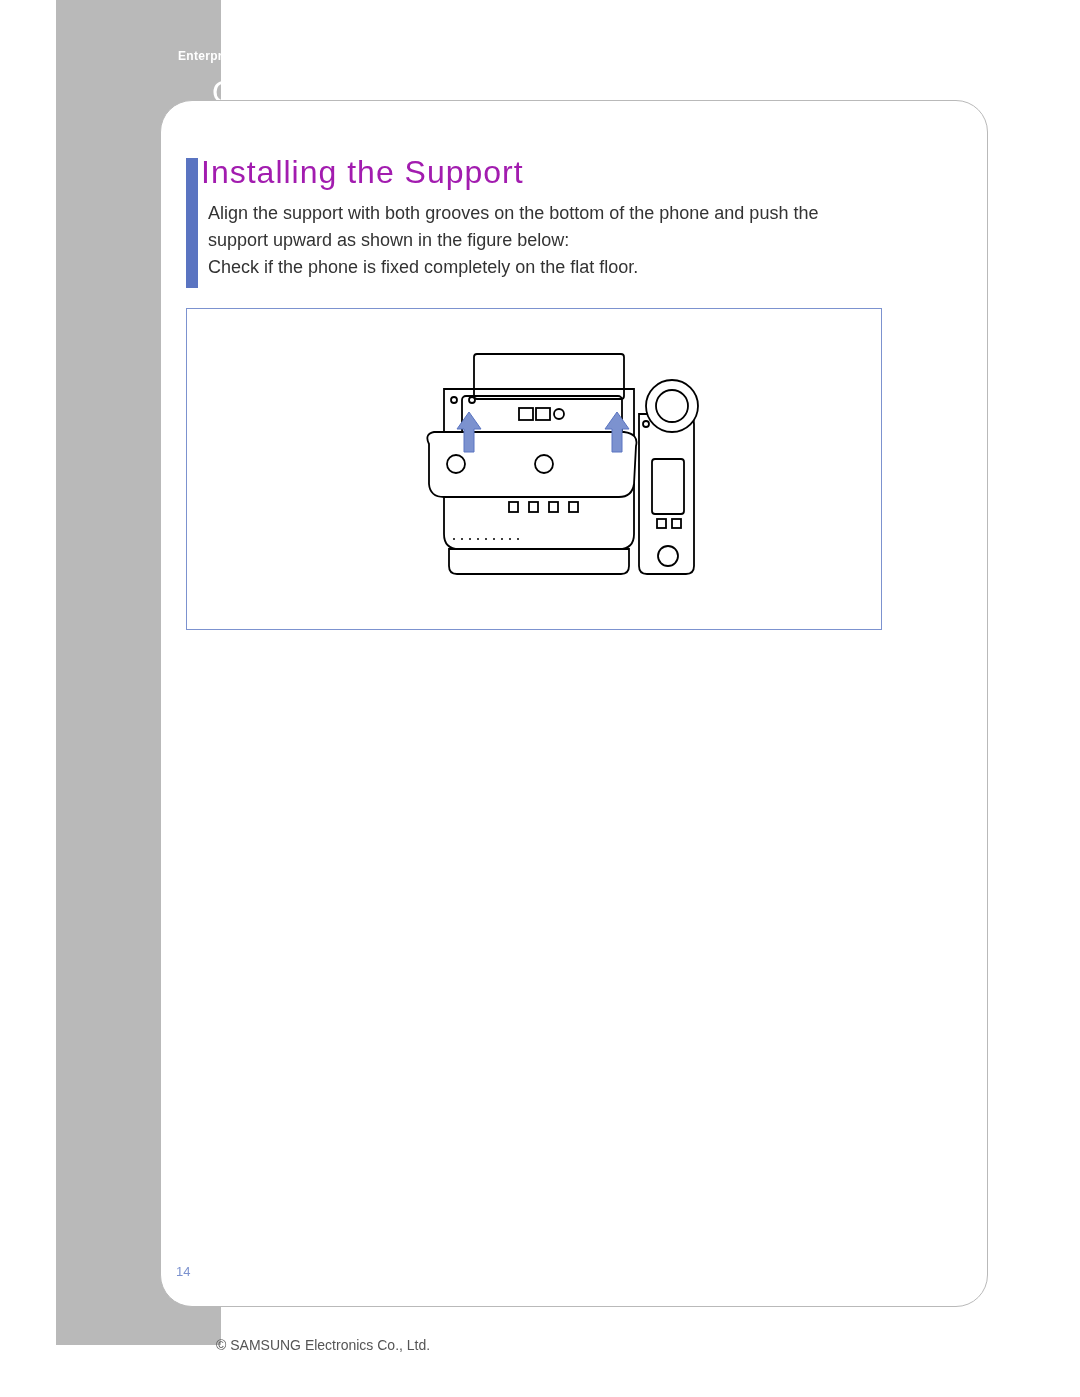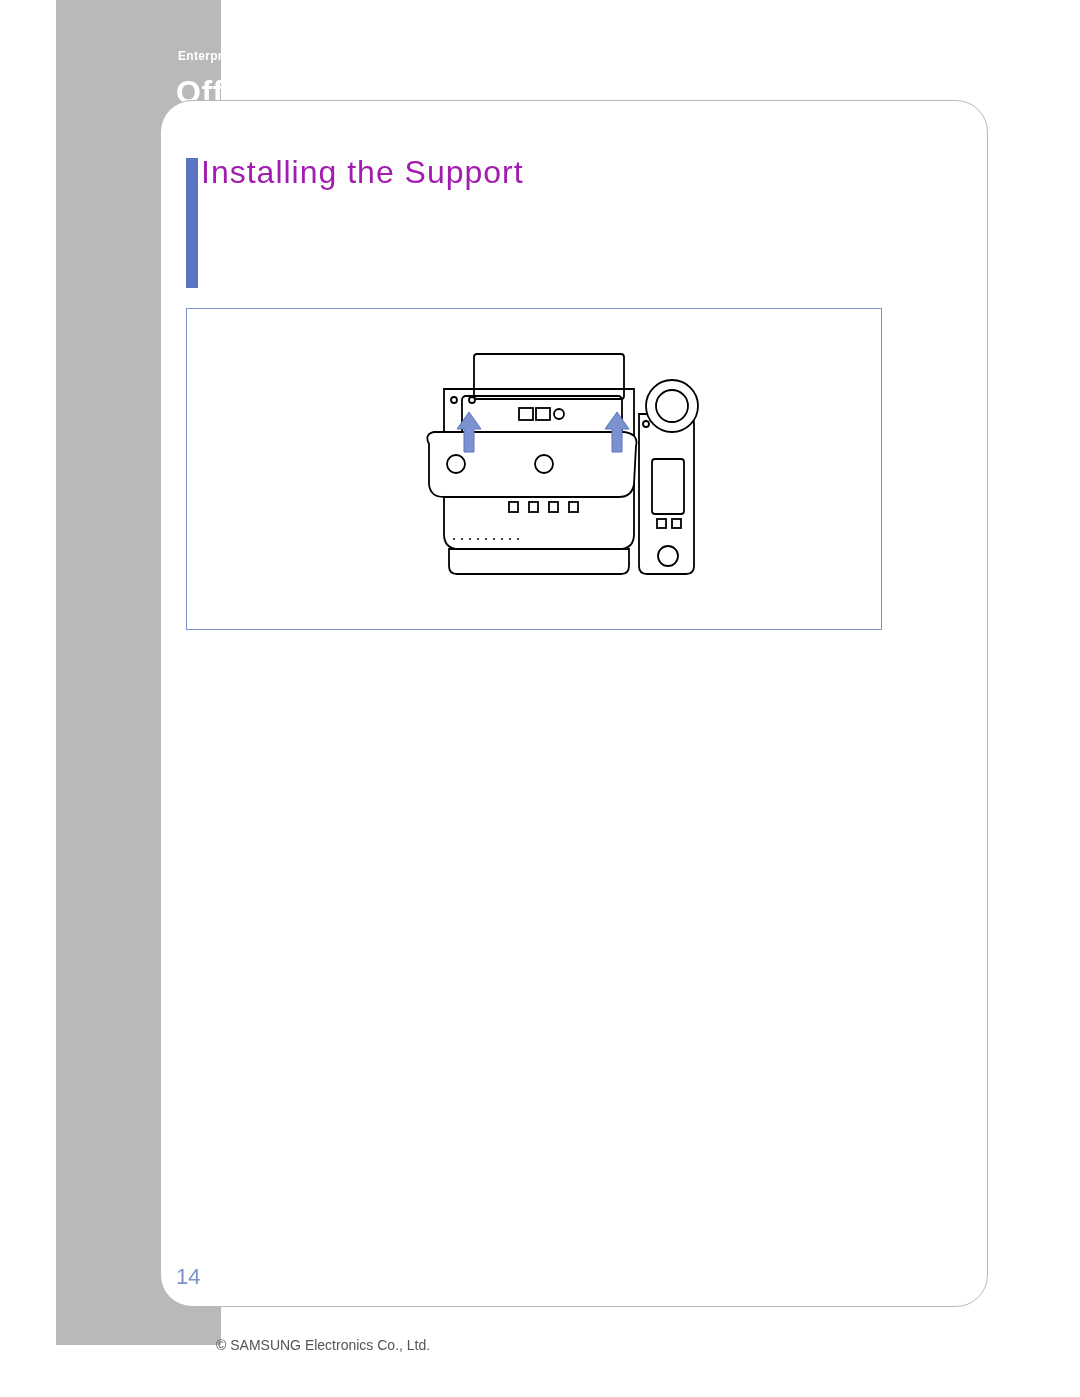--- a/index.html
+++ b/index.html
@@ -30,21 +30,21 @@
   }
   .logo {
     position: absolute;
     left: 176px;
     top: 74px;
     font-size: 32px;
     font-weight: 300;
     color: #ffffff;
     letter-spacing: 0.5px;
   }
-  .logo .bold { font-weight: 700; }
+  .logo .bold { font-weight: 400; margin-left: 36px; }
   .page-panel {
     position: absolute;
     left: 160px;
     top: 100px;
     width: 828px;
     height: 1207px;
     background: #ffffff;
     border: 1px solid #b9b9b9;
     border-radius: 32px;
     padding-top: 48px;
@@ -85,21 +85,21 @@
     background: #ffffff;
     display: flex;
     align-items: center;
     justify-content: center;
   }
   .phone-svg { width: 400px; height: 270px; }
   .page-number {
     position: absolute;
     left: 176px;
     top: 1264px;
-    font-size: 22px;
+    font-size: 13px;
     color: #7c92cf;
     font-weight: 500;
   }
   .copyright {
     position: absolute;
     left: 216px;
     top: 1337px;
     font-size: 14px;
     color: #555555;
   }
@@ -114,20 +114,22 @@
   <span class="bold">Office</span><span>Serv</span>
 </div>
 
 <div class="page-panel"></div>
 
 <div class="accent-bar"></div>
 
 <h1 class="heading">Installing the Support</h1>
 
 <div class="body-text">
+  <div>Align the support with both grooves on the bottom of the phone and push the support upward as shown in the figure below:</div>
+  <div>Check if the phone is fixed completely on the flat floor.</div>
 </div>
 
 <div class="figure-box">
   <svg class="phone-svg" viewBox="0 0 400 270">
     <g fill="none" stroke="#000" stroke-width="1.8">
 
       <rect x="140" y="20" width="150" height="45" rx="3"></rect>
 
       <path d="M110 55 L300 55 L300 200 Q300 215 285 215 L125 215 Q110 215 110 200 Z"></path>
 

